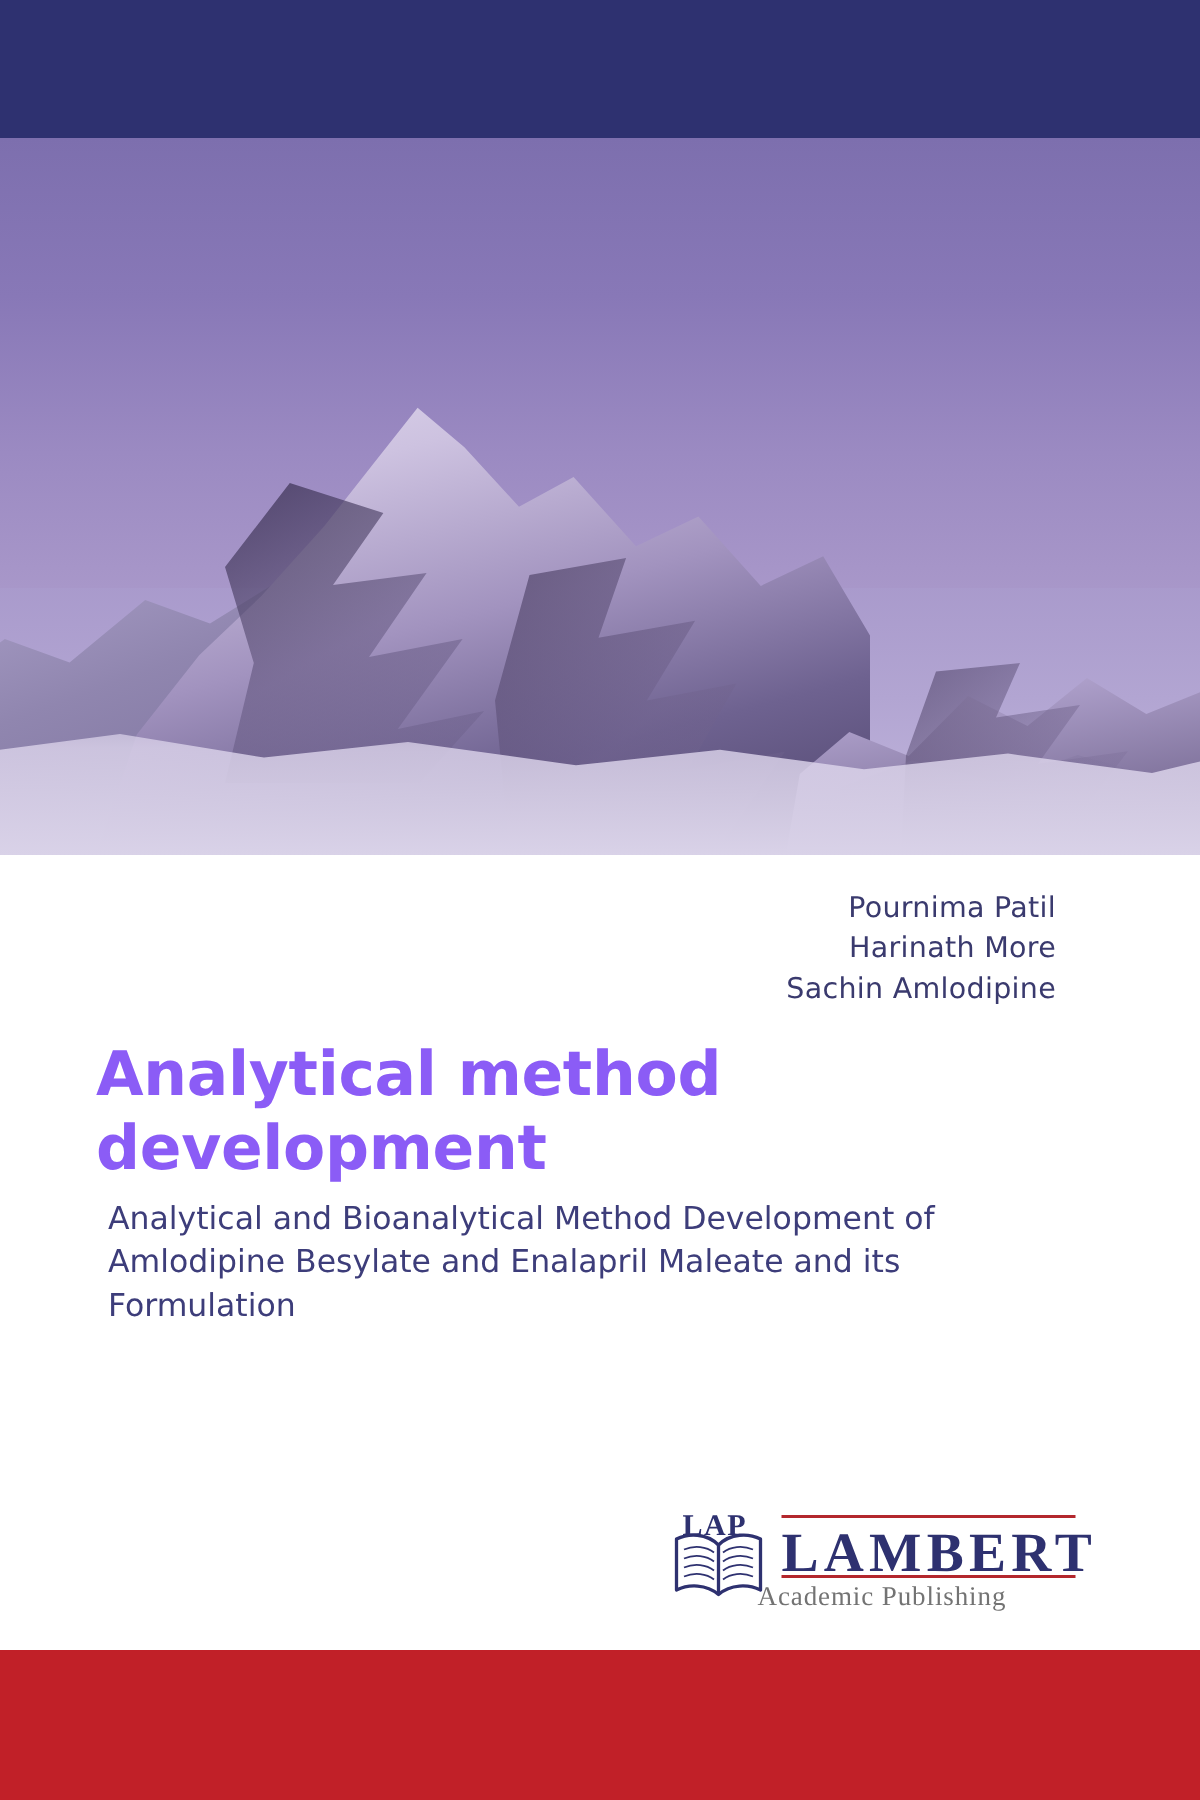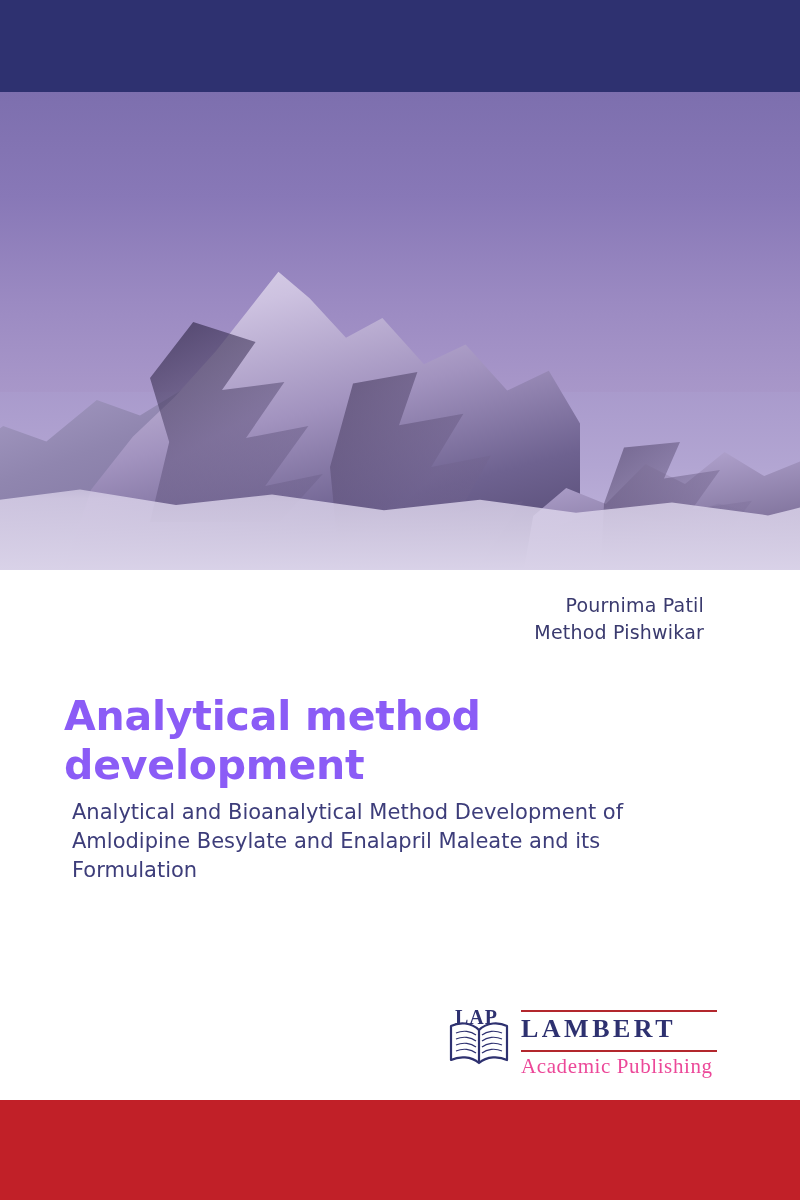--- a/index.html
+++ b/index.html
@@ -203,21 +203,21 @@
     font-size: 20px;
     font-weight: bold;
     color: #2e3170;
     letter-spacing: 1px;
     font-family: Liberation Serif, serif;
   }
   .logo .lambert {
     position: absolute;
     left: 74px;
     top: 6px;
-    font-size: 26px;
+    font-size: 37px;
     font-weight: bold;
     color: #2e3170;
     letter-spacing: 3.5px;
     font-family: "Liberation Serif", serif;
     white-space: nowrap;
   }
   .logo .rule-top {
     position: absolute;
     left: 74px;
     top: 2px;
@@ -228,24 +228,24 @@
   .logo .rule-bottom {
     position: absolute;
     left: 74px;
     top: 42px;
     width: 196px;
     height: 2px;
     background: #b3272d;
   }
   .logo .acad {
     position: absolute;
-    left: 74px;
+    left: 58px;
     top: 46px;
-    font-size: 21px;
-    color: #ec4899;
+    font-size: 18px;
+    color: #737373;
     letter-spacing: 0.6px;
     font-family: "Liberation Serif", serif;
     white-space: nowrap;
   }
 
   
   .bottom-band {
     position: absolute;
     bottom: 0;
     left: 0;
@@ -270,21 +270,22 @@
     <div class="ridge-right"></div>
     <div class="rock-c"></div>
     <div class="snow-dark"></div>
     <div class="snow-field"></div>
   </div>
 
   <div class="lower">
 
     <div class="authors">
       <span class="author">Pournima Patil</span>
-      <span class="author">Method Pishwikar</span>
+      <span class="author">Harinath More</span>
+      <span class="author">Sachin Amlodipine</span>
     </div>
 
     <div class="title">Analytical method development</div>
 
     <div class="subtitle">Analytical and Bioanalytical Method Development of Amlodipine Besylate and Enalapril Maleate and its Formulation</div>
 
     <div class="logo">
       <div class="book">
         <svg width="64" height="52" viewBox="0 0 64 52" xmlns="http://www.w3.org/2000/svg">
           <path d="M32 14 C24 6, 12 6, 4 10 L4 44 C12 40, 24 40, 32 47 C40 40, 52 40, 60 44 L60 10 C52 6, 40 6, 32 14 Z" fill="#ffffff" stroke="#2e3170" stroke-width="2.2" stroke-linejoin="round"></path>

